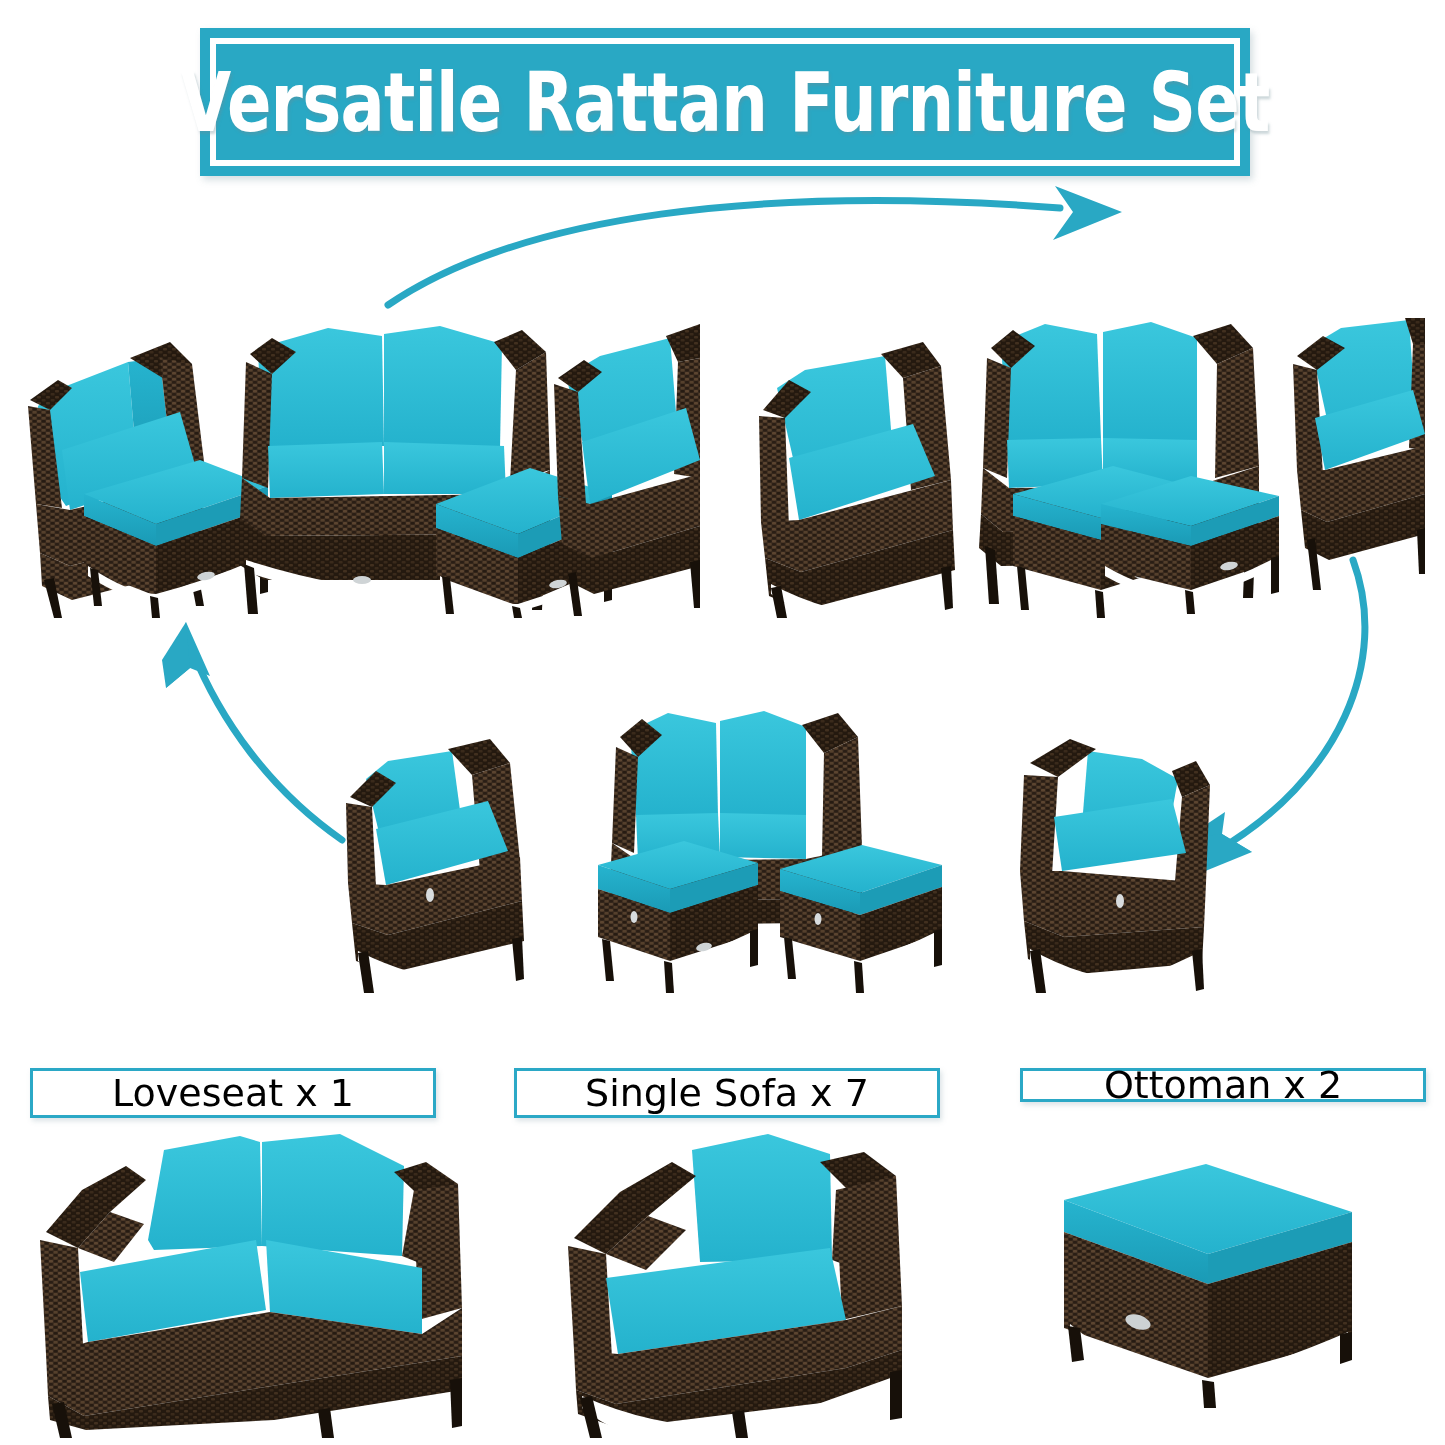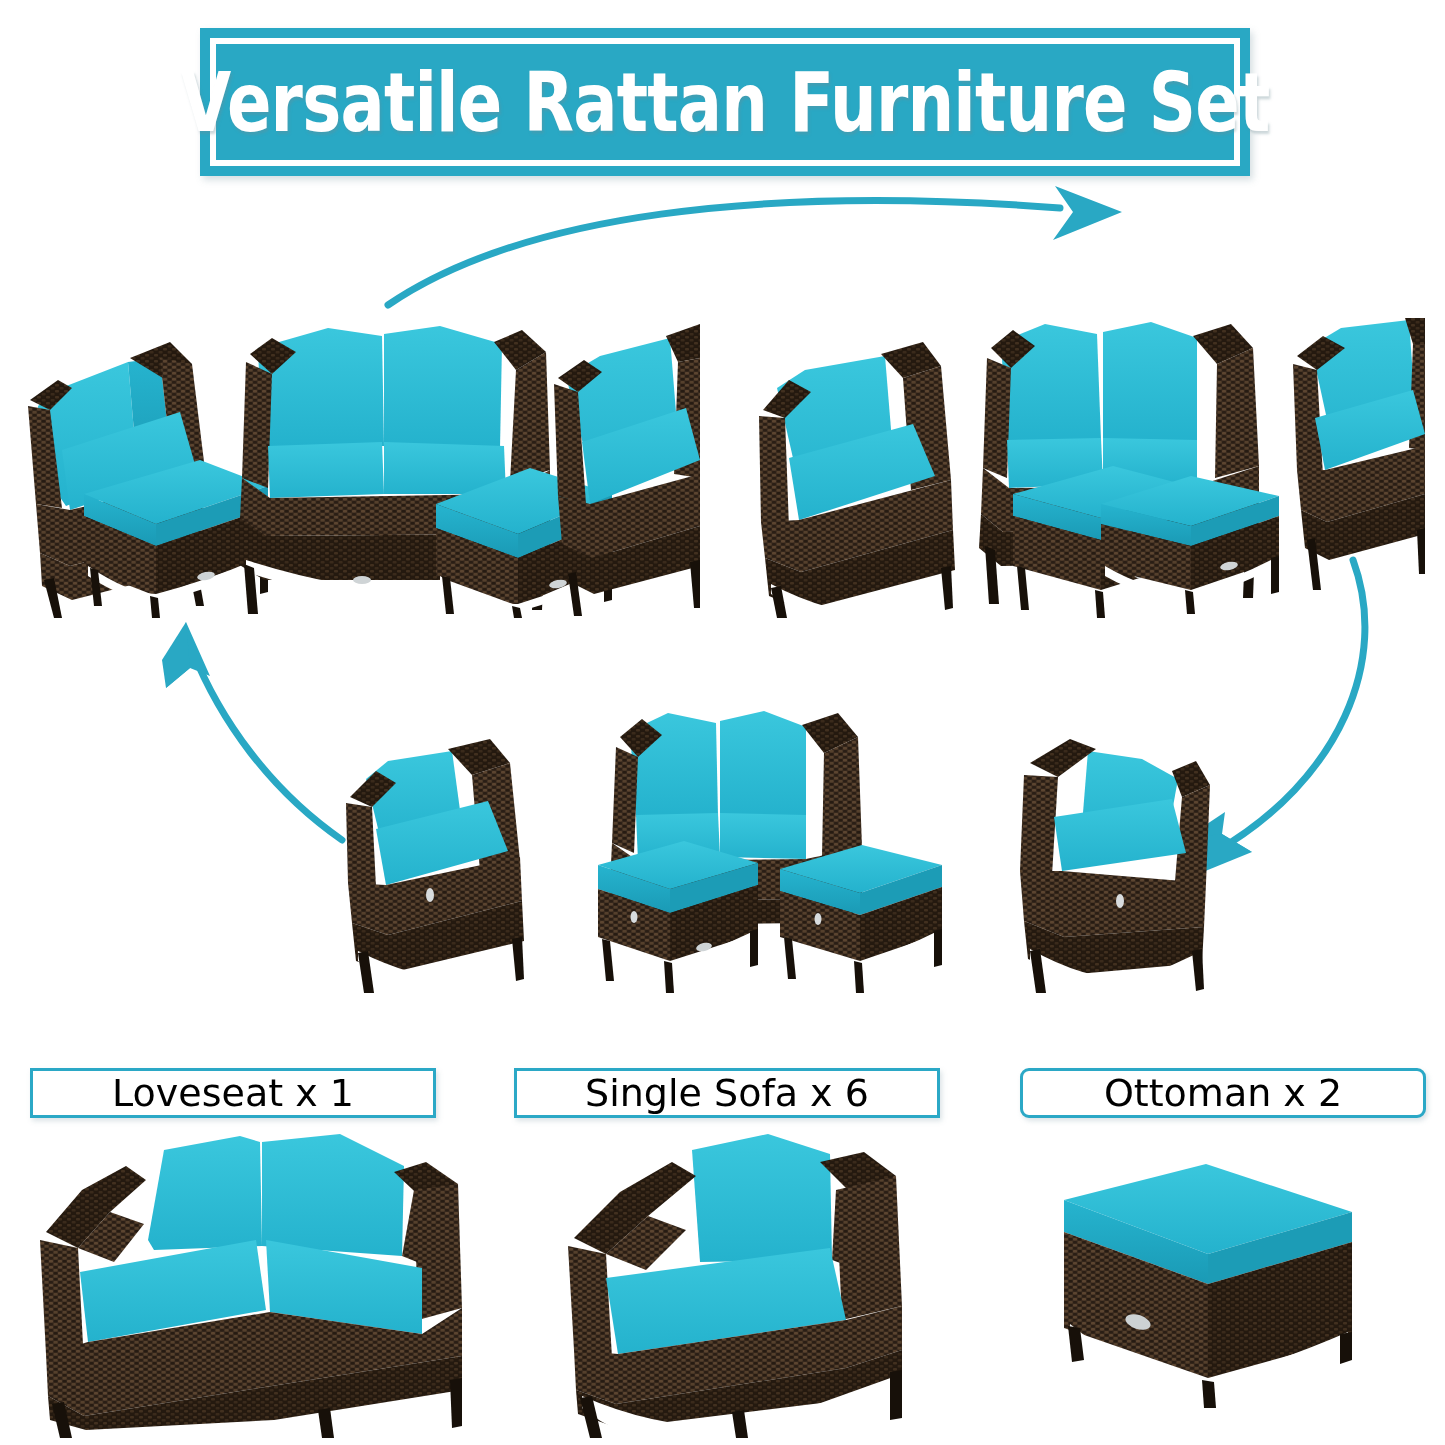--- a/index.html
+++ b/index.html
@@ -59,21 +59,21 @@
     box-shadow: 2px 3px 5px rgba(140,165,175,0.30);
   }
   .legend-box .legend-label {
     color: #000000;
     font-size: 38px;
     font-family: "DejaVu Sans", sans-serif;
     white-space: nowrap;
   }
   #legend-box-0 { left: 30px;   top: 1068px; width: 406px; height: 50px; }
   #legend-box-1 { left: 514px;  top: 1068px; width: 426px; height: 50px; }
-  #legend-box-2 { left: 1020px; top: 1068px; width: 406px; height: 50px; border-radius: 9px; }
+  #legend-box-2 { left: 1020px; top: 1068px; width: 406px; height: 34px; }
 
   .legend-figure { position: absolute; }
   #legend-figure-0 { left: 22px;  top: 1128px; width: 450px; height: 310px; }
   #legend-figure-1 { left: 524px; top: 1128px; width: 410px; height: 310px; }
   #legend-figure-2 { left: 992px; top: 1142px; width: 430px; height: 296px; }
 
   svg { display: block; overflow: visible; }
 </style>
 </head>
 <body>
@@ -338,21 +338,21 @@
       <ellipse cx="790" cy="196" rx="4" ry="7" fill="#d8dcde"></ellipse>
       <path d="M700 246 L706 288 L716 288 L710 244 Z" fill="#171009"></path>
       <path d="M862 246 L866 286 L874 284 L872 244 Z" fill="#171009"></path>
     </g>
   </svg>
 
   <div class="legend-box" id="legend-box-0">
     <span class="legend-label">Loveseat x 1</span>
   </div>
   <div class="legend-box" id="legend-box-1">
-    <span class="legend-label">Single Sofa x 6</span>
+    <span class="legend-label">Single Sofa x 7</span>
   </div>
   <div class="legend-box" id="legend-box-2">
     <span class="legend-label">Ottoman x 2</span>
   </div>
 
   <svg id="legend-figure-0" class="legend-figure" viewBox="0 0 450 310">
 
     <path d="M126 112 L142 22 L218 8 L238 14 L240 118 L132 122 Z" fill="url(#cush)"></path>
     <path d="M240 14 L318 6 L382 38 L380 128 L240 118 Z" fill="url(#cush)"></path>
 

